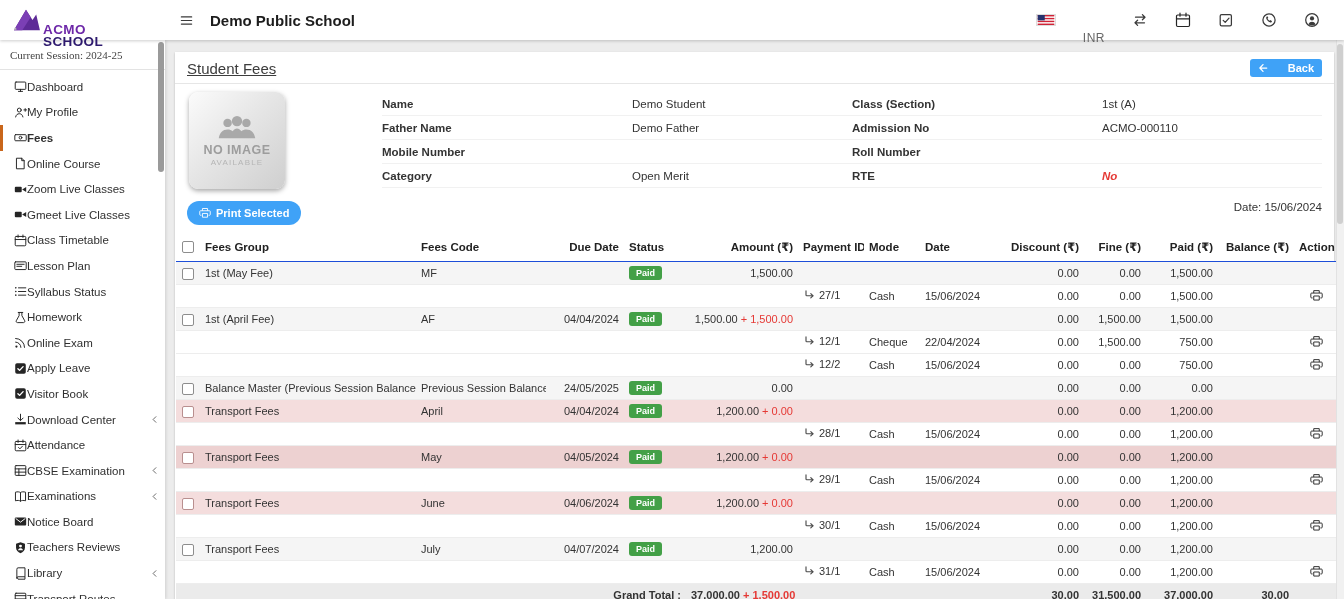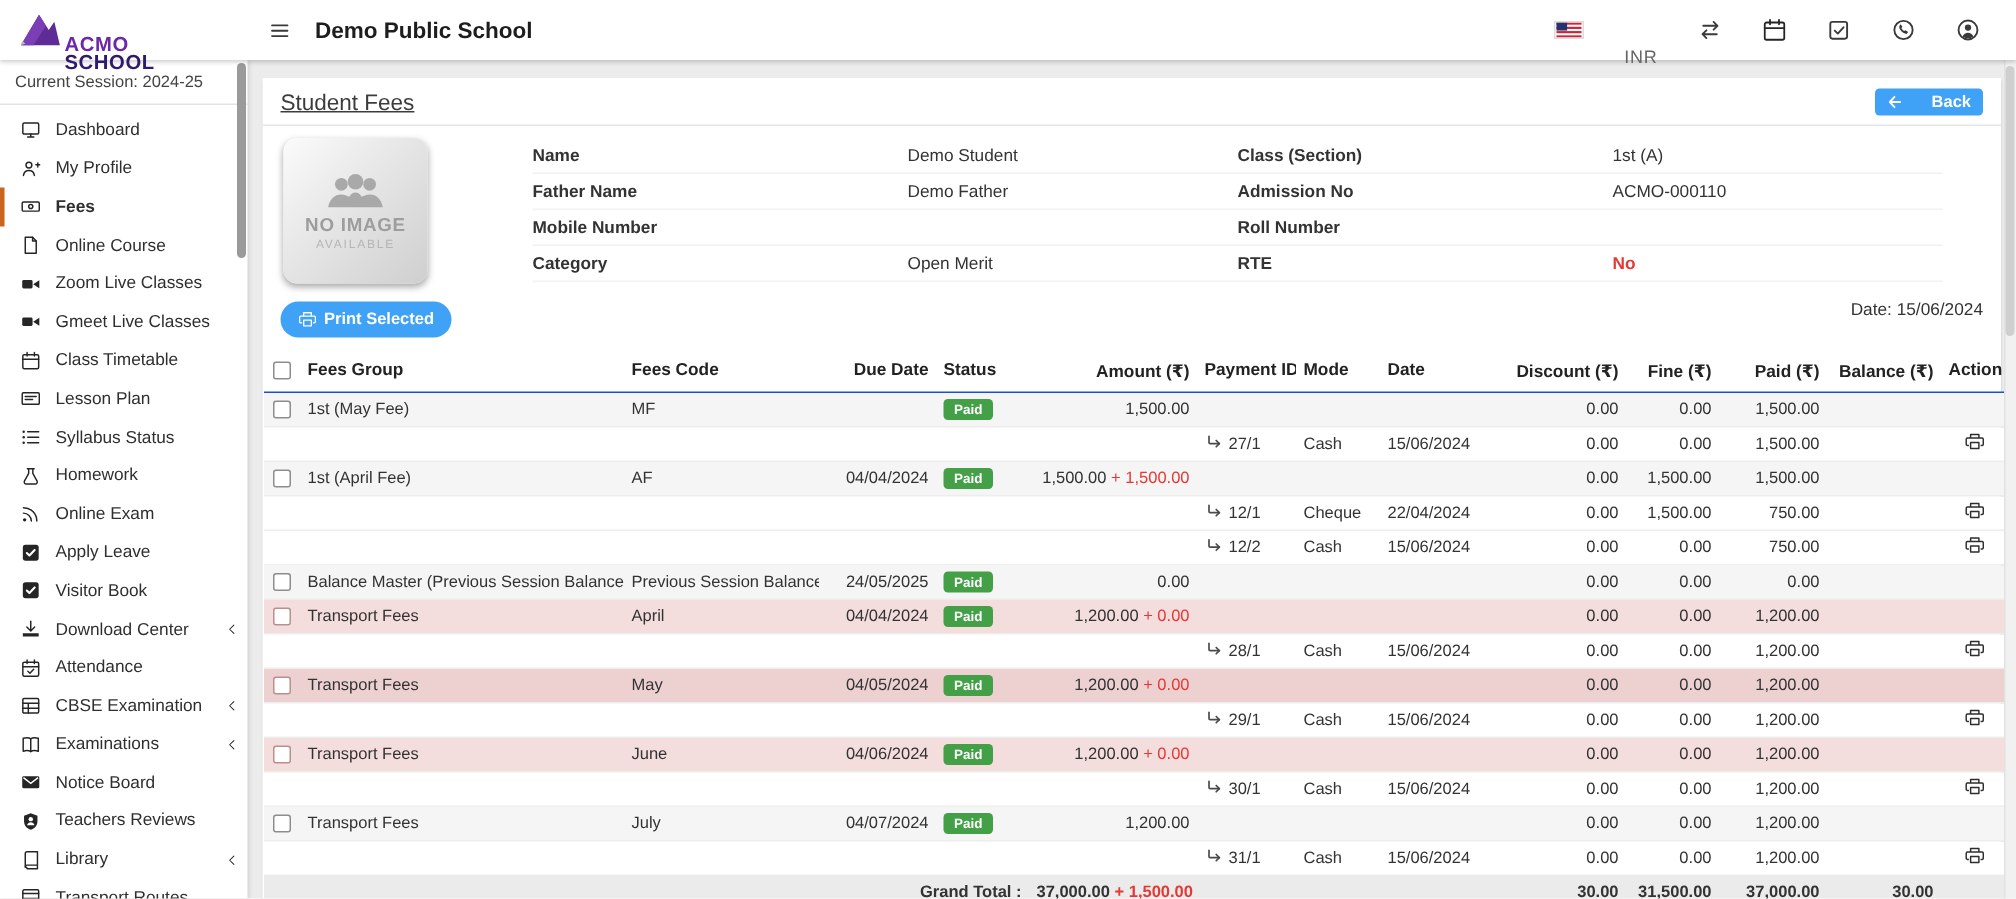--- a/index.html
+++ b/index.html
@@ -28,23 +28,23 @@
   .school-title { font-size:15px; font-weight:700; color:#1d1d1d; margin-left:16px; }
   .top-icons { margin-left:auto; display:flex; align-items:center; gap:27px; padding-right:24px; }
   .tic { cursor:pointer; }
   .tic svg { width:16px; height:16px; }
   .tic-flag svg { width:20px; height:12px; border:1px solid #ddd; }
   .cur { font-size:12px; color:#666; letter-spacing:.5px; cursor:pointer;margin-top:36px; }
 
   
   .sidebar { position:absolute; top:40px; left:0; width:165px; bottom:0; background:#fff;
     box-shadow:1px 0 3px rgba(0,0,0,.12); z-index:5; }
-  .session { font-size:11px; color:#444; padding:9px 10px 8px; border-bottom:1px solid #e3e3e3; }
+  .session { font-size:11px; color:#444; padding:9px 10px 8px; border-bottom:1px solid #e3e3e3;font-family:Liberation Serif, serif; }
   .menu { padding-top:4px; }
-  .mitem { display:flex; align-items:center; height:25.6px; padding:0 6px 0 11px; gap:10px;
+  .mitem { display:flex; align-items:center; height:25.6px; padding:0 6px 0 11px; 
     cursor:pointer; border-left:3px solid transparent; }
   .mitem.active { border-left-color:#c9661b; }
   .mitem.active .mlabel { font-weight:700; }
   .micon svg { width:13px; height:13px; }
   .mlabel { font-size:11.5px; color:#2f2f2f; flex:1; white-space:nowrap; }
   .chev svg { width:9px; height:9px; }
   .sb-thumb { position:absolute; top:2px; right:1px; width:6px; height:130px; background:#9a9a9a; border-radius:3px; }
 
   
   .content { position:absolute; top:40px; left:165px; right:0; bottom:0; }
@@ -57,26 +57,26 @@
     border-radius:3px; display:flex; gap:20px; align-items:center; cursor:pointer; font-family:inherit; }
   .back-btn svg { width:10px; height:10px; }
 
   .info-row { display:flex; padding:8px 12px 2px; }
   .photo { width:96px; height:97px; border-radius:9px; margin-left:2px;
     background:linear-gradient(135deg,#fbfbfb 0%,#e6e6e6 45%,#cfcfcf 100%);
     box-shadow:0 2px 5px rgba(0,0,0,.35); display:flex; flex-direction:column; align-items:center; justify-content:center; }
   .photo svg { width:40px; height:26px; margin-bottom:3px; }
   .ni1 { font-size:12.5px; font-weight:700; letter-spacing:.5px; color:#9d9d9d; }
   .ni2 { font-size:8px; letter-spacing:1.2px; color:#b5b5b5; margin-top:1px; }
-  .fields { flex:1; display:flex; margin-left:70px; }
+  .fields { flex:1; display:flex; margin-left:70px;justify-content:flex-end; }
   .fcol { width:470px; }
   .frow { display:flex; align-items:center; border-bottom:1px solid #f1f1f1; padding:5.5px 0; font-size:11.5px; min-height:24px; }
   .flabel { width:250px; font-weight:700; color:#333; }
   .fvalue { color:#333; }
-  .fvalue.red { color:#e53935; font-weight:700; }
+  .fvalue.red { color:#e53935; font-weight:700;font-style:italic; }
 
   .actions-row { display:flex; align-items:flex-start; justify-content:space-between; padding:10px 12px 8px; }
   .print-btn { background:#3fa2f7; color:#fff; border:none; border-radius:14px; padding:6px 12px;
     font-size:11px; font-weight:700; display:flex; align-items:center; gap:5px; cursor:pointer; font-family:inherit; }
   .print-btn svg { width:12px; height:12px; }
   .date-label { font-size:11.5px; color:#333; }
 
   
   table { border-collapse:collapse; table-layout:fixed; width:calc(100% - 2px); margin:0 1px; font-size:11px; }
   thead th { font-weight:700; color:#222; font-size:11.5px; padding:7px 5px; border-bottom:1px solid #1d4ed8;

